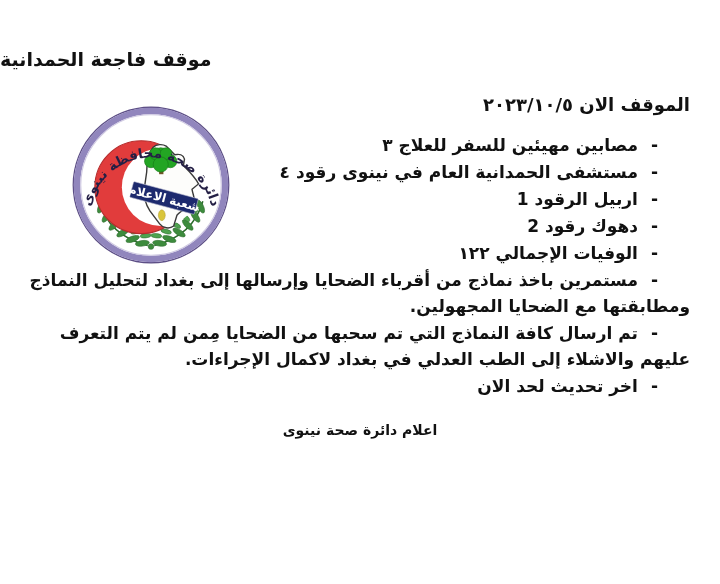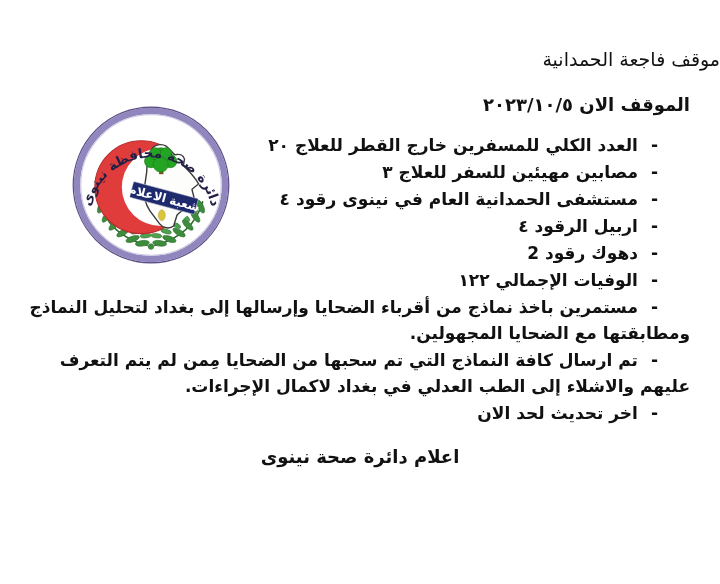--- a/index.html
+++ b/index.html
@@ -8,24 +8,23 @@
     font-family:"DejaVu Sans",sans-serif;
     color:#111;
     -webkit-font-smoothing:antialiased;
   }
   .page{
     position:relative;width:720px;height:584px;background:#ffffff;overflow:hidden;
     direction:rtl;
   }
   .doc-title{
     padding-top:46px;
-    text-align:right;
-    font-size:19px;font-weight:normal;
+    text-align:left;
+    font-size:19px;font-weight:bold;
     line-height:26px;
-    padding-left:30px;
   }
   .status-line{
     margin:20px 30px 0 9px;
     text-align:right;
     font-size:18px;font-weight:bold;
     line-height:26px;
   }
   .status-line .date{
     direction:ltr;unicode-bidi:isolate;
     margin-inline-start:16px;
@@ -40,21 +39,21 @@
     text-align:right;
     text-indent:32px;
   }
   .dash{
     display:inline;
     margin-inline-end:13px;
   }
   .footer-line{
     margin-top:18px;
     text-align:center;
-    font-size:18px;font-weight:bold;
+    font-size:14px;font-weight:bold;
     line-height:26px;
   }
   .logo{
     position:absolute;
     top:104px;left:70px;
     width:162px;height:162px;
   }
 </style>
 </head>
 <body>
@@ -132,24 +131,23 @@
   </svg>
 
   <div class="doc-title">موقف فاجعة الحمدانية</div>
 
   <div class="status-line">
     <span>الموقف الان</span>
     <span class="date">٢٠٢٣/١٠/٥</span>
   </div>
 
   <div class="bullet-list">
-    <p><span class="dash">-</span><span>العدد الكلي للمسفرين خارج القطر للعلاج ٢٠</span></p>
     <p><span class="dash">-</span><span>مصابين مهيئين للسفر للعلاج  ٣</span></p>
     <p><span class="dash">-</span><span>مستشفى الحمدانية العام في نينوى رقود ٤</span></p>
-    <p><span class="dash">-</span><span>اربيل  الرقود  ٤</span></p>
+    <p><span class="dash">-</span><span>اربيل  الرقود  1</span></p>
     <p><span class="dash">-</span><span>دهوك  رقود  2</span></p>
     <p><span class="dash">-</span><span>الوفيات الإجمالي  ١٢٢</span></p>
     <p><span class="dash">-</span><span>مستمرين باخذ نماذج من أقرباء الضحايا وإرسالها إلى بغداد لتحليل النماذج ومطابقتها مع الضحايا المجهولين.</span></p>
     <p><span class="dash">-</span><span>تم ارسال كافة النماذج التي تم سحبها من الضحايا مِمن لم يتم التعرف عليهم والاشلاء إلى الطب العدلي في بغداد لاكمال الإجراءات.</span></p>
     <p><span class="dash">-</span><span>اخر تحديث لحد الان</span></p>
   </div>
 
   <div class="footer-line">اعلام دائرة صحة نينوى</div>
 
 </div>

